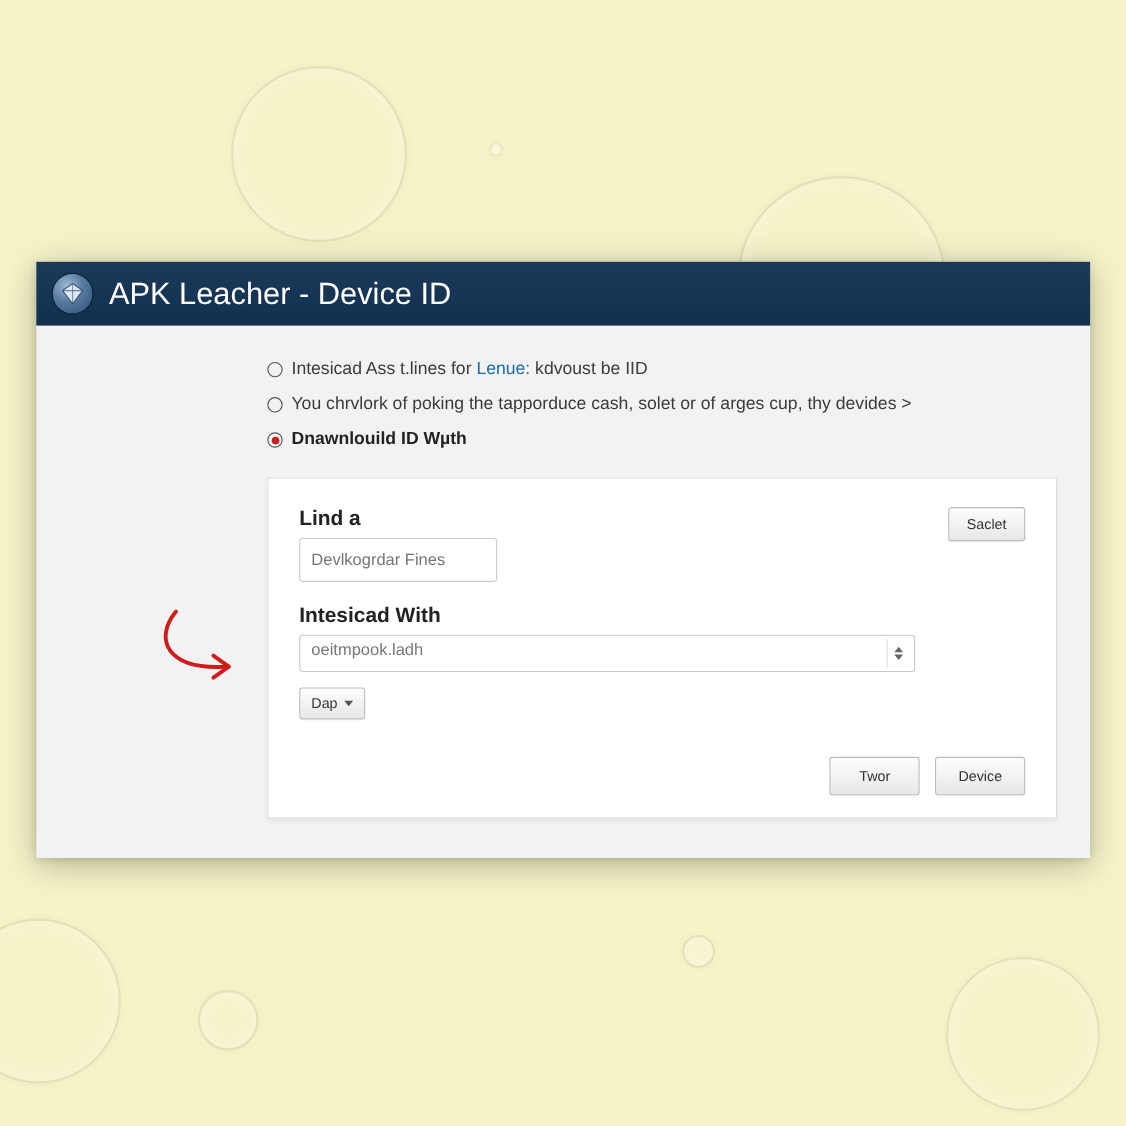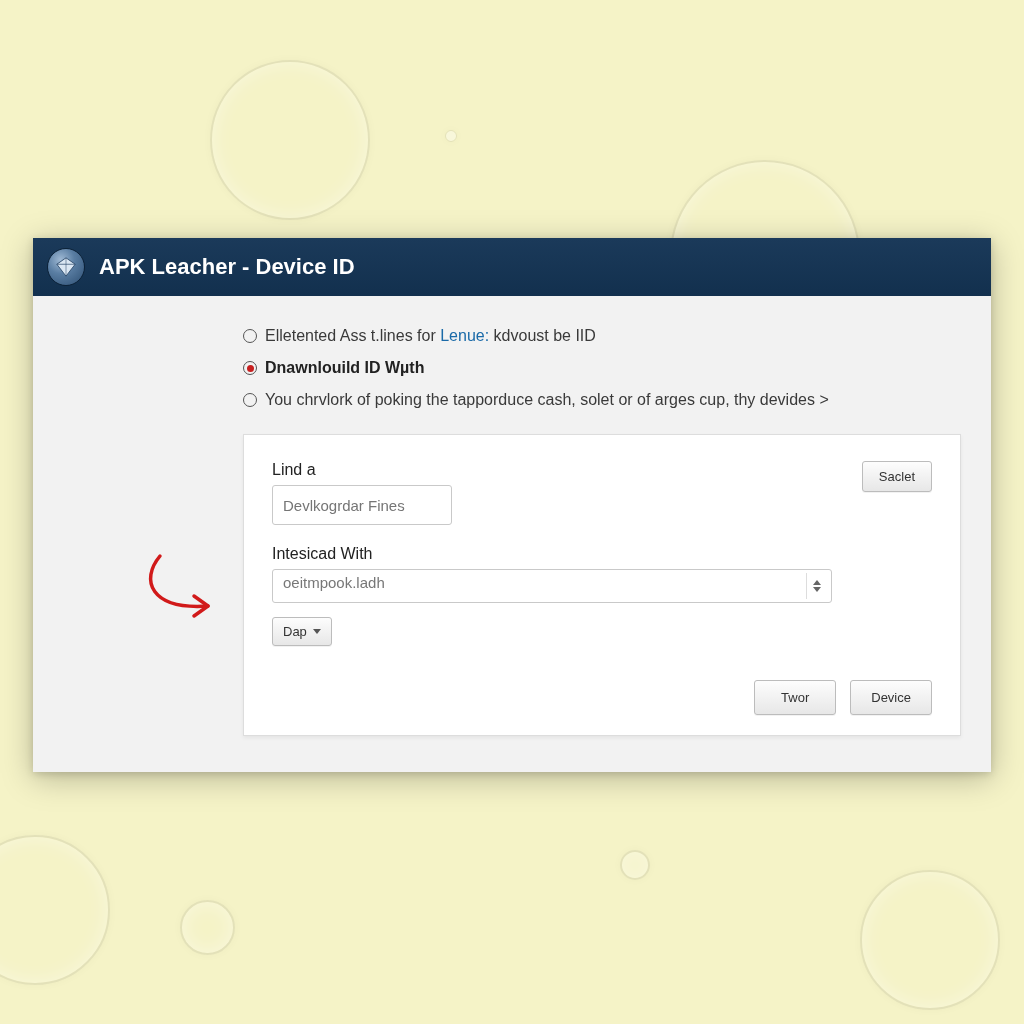--- a/index.html
+++ b/index.html
@@ -43,22 +43,22 @@
     gap: 14px;
   }
   .titlebar .app-icon {
     width: 38px; height: 38px;
     border-radius: 50%;
     background: radial-gradient(circle at 35% 30%, #9fb9d4 0%, #5a7ea3 40%, #2d4e72 100%);
     border: 1px solid #0c2238;
     display:flex;align-items:center;justify-content:center;
   }
   .titlebar h1 {
-    font-size: 22px;
-    font-weight: 700;
+    font-size: 28px;
+    font-weight: 400;
   }
   .window-body {
     padding: 24px 30px 36px 210px;
     color: #3a3a3a;
     font-size: 16px;
     position: relative;
   }
   .radios { margin-bottom: 18px; }
   .radio-row {
     display: flex;
@@ -78,21 +78,21 @@
   .link { color: #1a6aa8; }
   .panel {
     background: #fff;
     border: 1px solid #ddd;
     padding: 26px 28px 20px 28px;
     position: relative;
     box-shadow: 0 2px 4px rgba(0,0,0,0.06);
   }
   .panel-top { display:flex; justify-content:space-between; align-items:flex-start; }
   .field-block { margin-bottom: 20px; }
-  .field-label { font-weight: 400; font-size: 16px; margin-bottom: 6px; color:#222;}
+  .field-label { font-weight: 700; font-size: 19px; margin-bottom: 6px; color:#222;}
   .text-input {
     width: 180px;
     height: 40px;
     border: 1px solid #c9c9c9;
     border-radius: 3px;
     padding: 4px 10px;
     font-size: 15px;
     color: #888;
     background:#fff;
   }
@@ -165,34 +165,34 @@
     </div>
     <h1>APK Leacher - Device ID</h1>
   </div>
 
   <div class="window-body">
     <div class="radios">
 
       <div class="radio-row">
         <span class="radio-circle"></span>
         <span>
-          <span>Elletented Ass t.lines for </span>
+          <span>Intesicad Ass t.lines for </span>
           <span class="link">Lenue:</span>
           <span> kdvoust be IID</span>
         </span>
       </div>
 
+      <div class="radio-row">
+        <span class="radio-circle"></span>
+        <span>You chrvlork of poking the tapporduce cash, solet or of arges cup, thy devides &gt;</span>
+      </div>
+
       <div class="radio-row bold">
         <span class="radio-circle selected"></span>
         <span>Dnawnlouild ID Wµth</span>
-      </div>
-
-      <div class="radio-row">
-        <span class="radio-circle"></span>
-        <span>You chrvlork of poking the tapporduce cash, solet or of arges cup, thy devides &gt;</span>
       </div>
     </div>
 
     <div class="panel">
       <div class="panel-top">
         <div>
           <div class="field-block">
             <div class="field-label">Lind a</div>
             <input class="text-input" type="text" placeholder="Devlkogrdar Fines" style="">
           </div>

